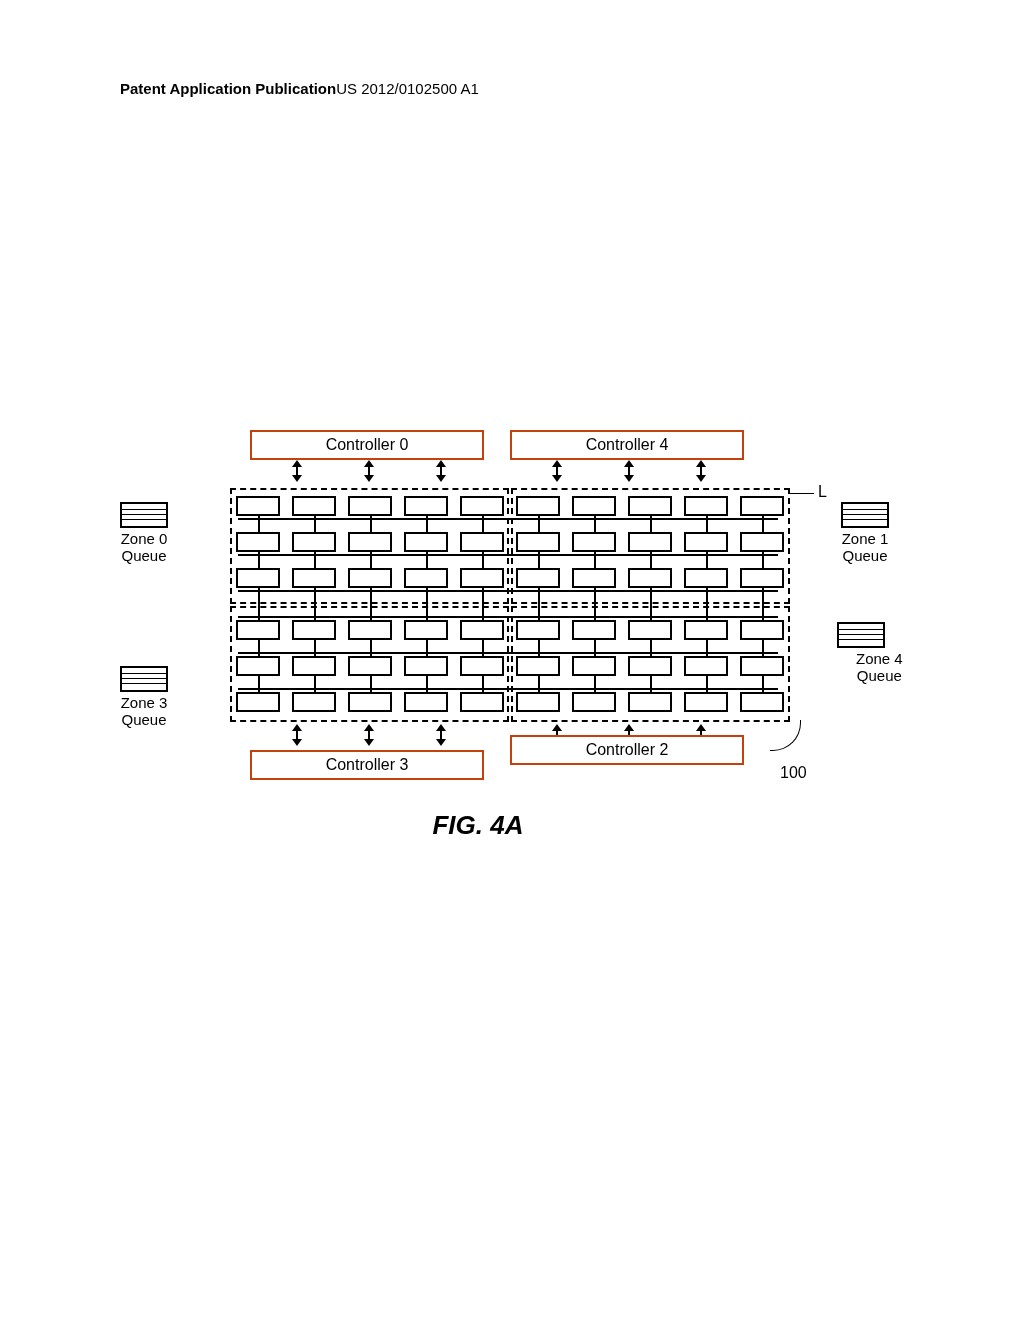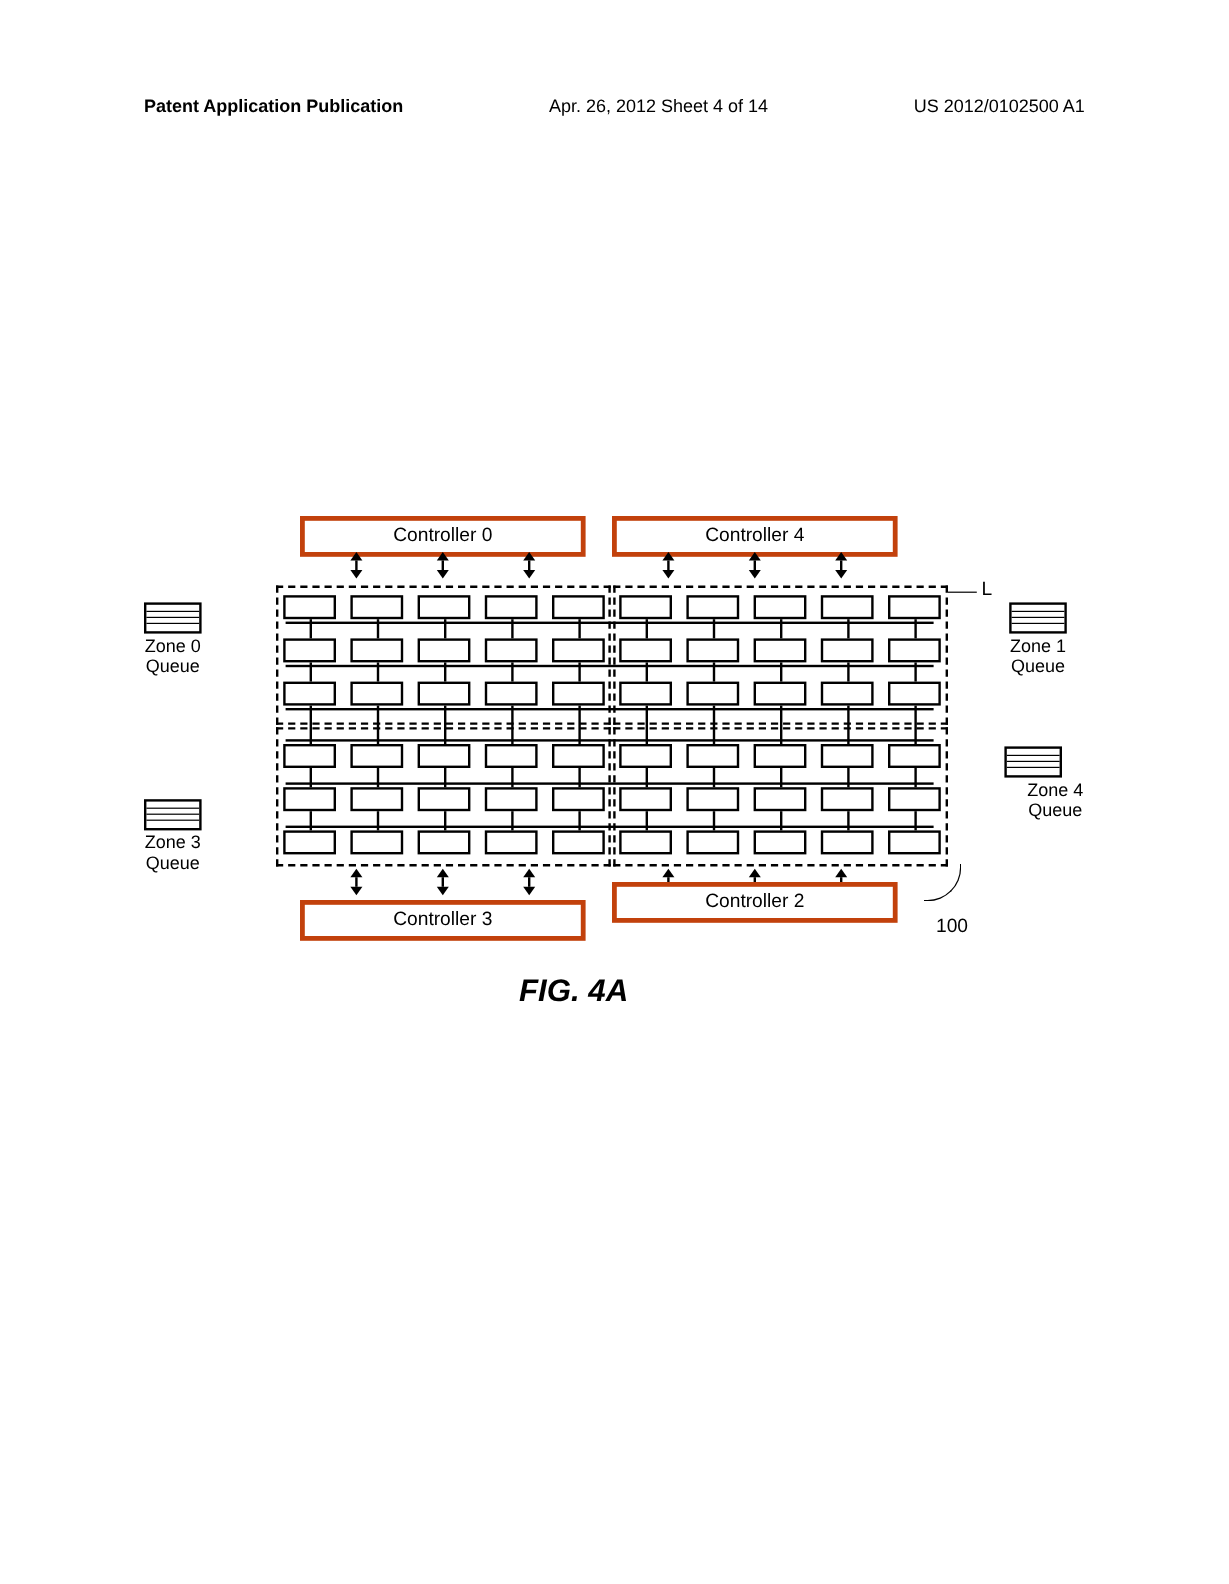--- a/index.html
+++ b/index.html
@@ -26,21 +26,21 @@
     .figure-area {
       position: absolute;
       top: 430px;
       left: 120px;
       width: 780px;
     }
 
     
     .controller {
       position: absolute;
-      border: 4px solid #c2410c;
+      border: 2px solid #c2410c;
       height: 26px;
       text-align: center;
       font-size: 16px;
       line-height: 26px;
       background: #fff;
     }
 
     
     .v-arrow {
       position: absolute;
@@ -150,21 +150,20 @@
       font-size: 26px;
       font-weight: bold;
       font-style: italic;
     }
   </style>
 </head>
 <body>
 
 <div class="page-header">
   <span class="left">Patent Application Publication</span>
-  <span class="mid">Apr. 26, 2012   Sheet 4 of 14</span>
   <span class="right">US 2012/0102500 A1</span>
 </div>
 
 <div class="figure-area">
 
   <div class="controller" style="left:130px; top:0; width:230px;">
     <span>Controller 0</span>
   </div>
   <div class="controller" style="left:390px; top:0; width:230px;">
     <span>Controller 4</span>

